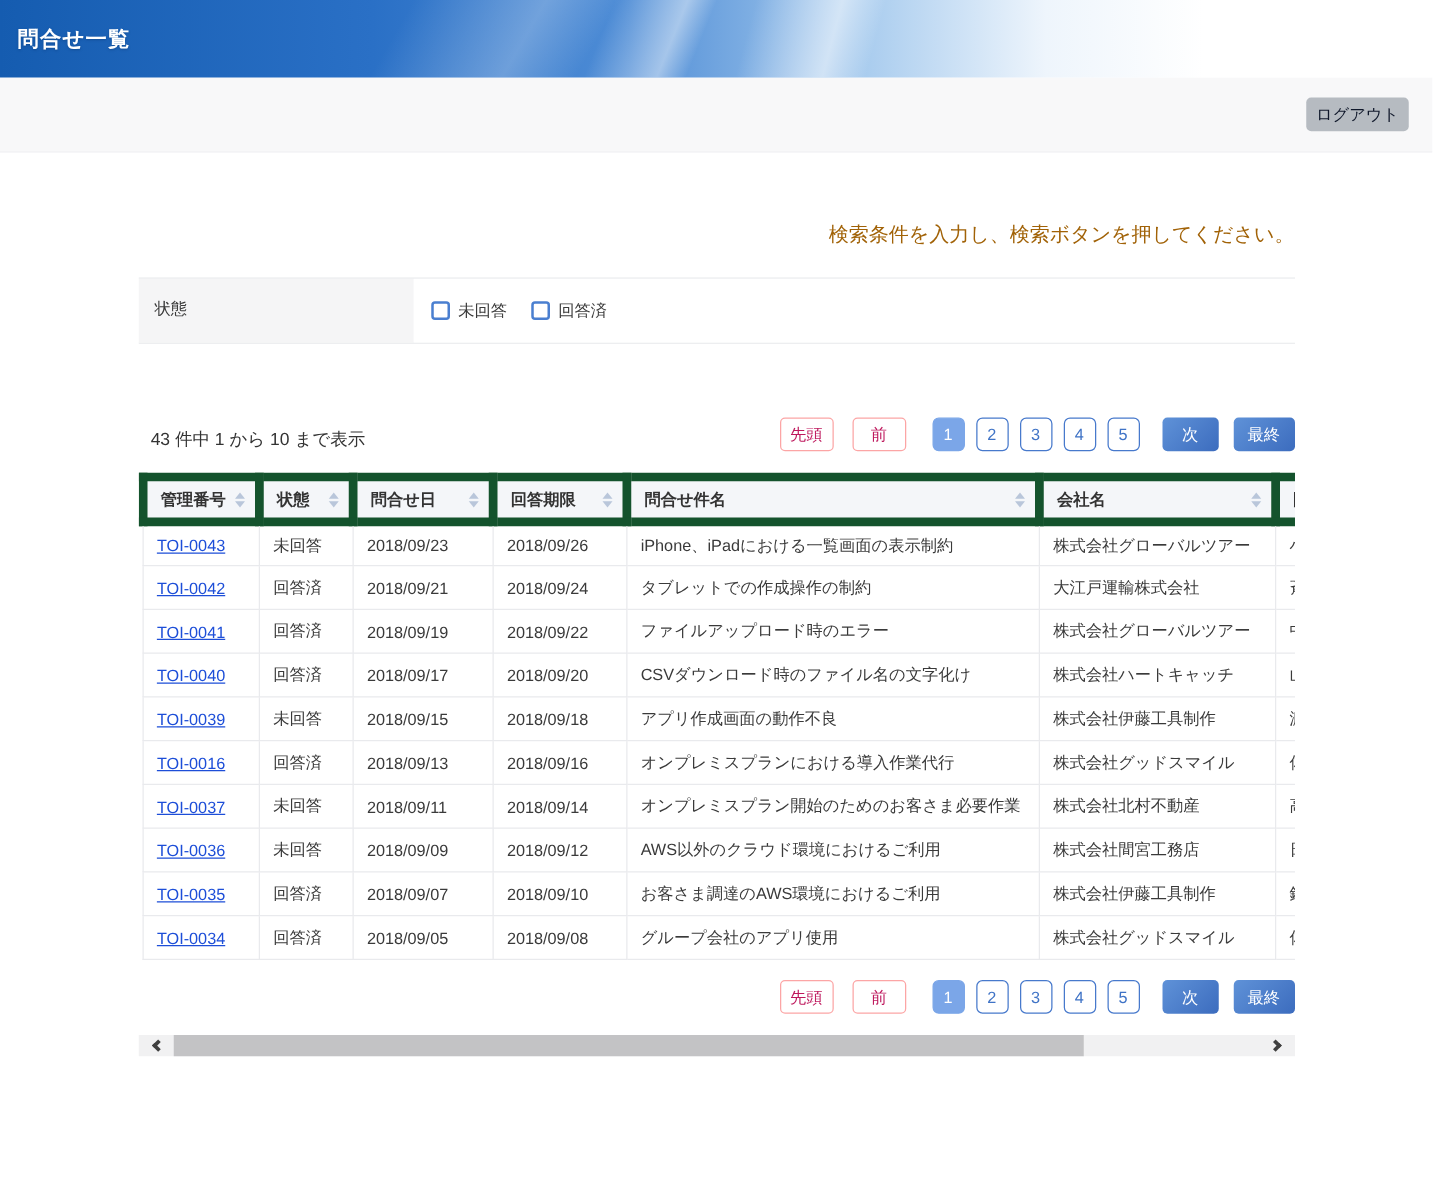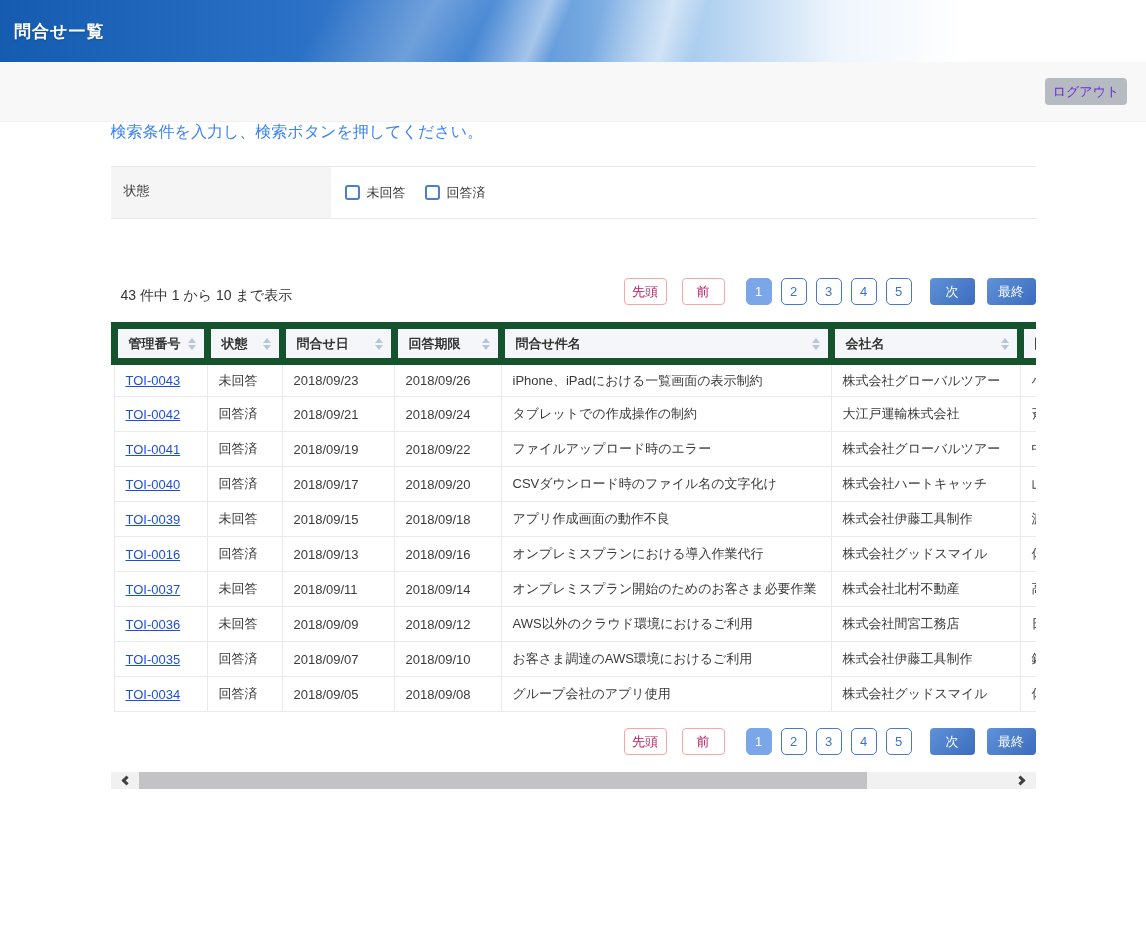--- a/index.html
+++ b/index.html
@@ -15,26 +15,26 @@
       linear-gradient(to right, #155cb0 0%, #2a70c6 26%, #4f8dd6 44%, #a7cbee 60%, #eef5fc 73%, #ffffff 84%);
   }
   .banner .title { position:absolute; left:14px; top:50%; transform:translateY(-50%);
     color:#fff; font-size:17px; font-weight:bold; letter-spacing:1px;
     text-shadow:0 1px 2px rgba(0,40,90,.35); }
 
   
   .topstrip { height:60px; background:#f8f8f9; border-bottom:1px solid #f1f1f3;
     display:flex; align-items:center; justify-content:flex-end; padding-right:19px; }
   .logout-btn { width:82px; height:27px; background:#b6bbc1; border:none; border-radius:4px;
-    color:#6d28d9; font-size:13px; font-family:inherit; cursor:pointer; }
+    color:#0f172a; font-size:13px; font-family:inherit; cursor:pointer; }
 
   .container { width:925px; margin:0 auto; }
 
   
-  .instruction { text-align:left; font-size:16px; color:#3b82f6; }
+  .instruction { margin-top:56px; text-align:right; font-size:16px; color:#a16207; }
 
   .form-row { margin-top:23px; display:flex; min-height:53px;
     border-top:1px solid #e8e9ec; border-bottom:1px solid #e8e9ec; }
   .form-label { width:220px; background:#f5f5f6; padding:15px 0 0 13px; font-size:13px; color:#3a3a3a; }
   .form-value { flex:1; background:#fff; display:flex; align-items:center; padding-left:14px; gap:19px; }
   .cb { display:flex; align-items:center; gap:7px; font-size:13px; color:#3a3a3a; cursor:pointer; }
   .cb .box { width:15px; height:15px; background:#fff; border:2px solid #4a7fd0; border-radius:3px; }
 
   .search-btn-wrap { margin-top:49px; text-align:center; }
   .search-btn { width:173px; height:52px; border:none; border-radius:26px; cursor:pointer;

